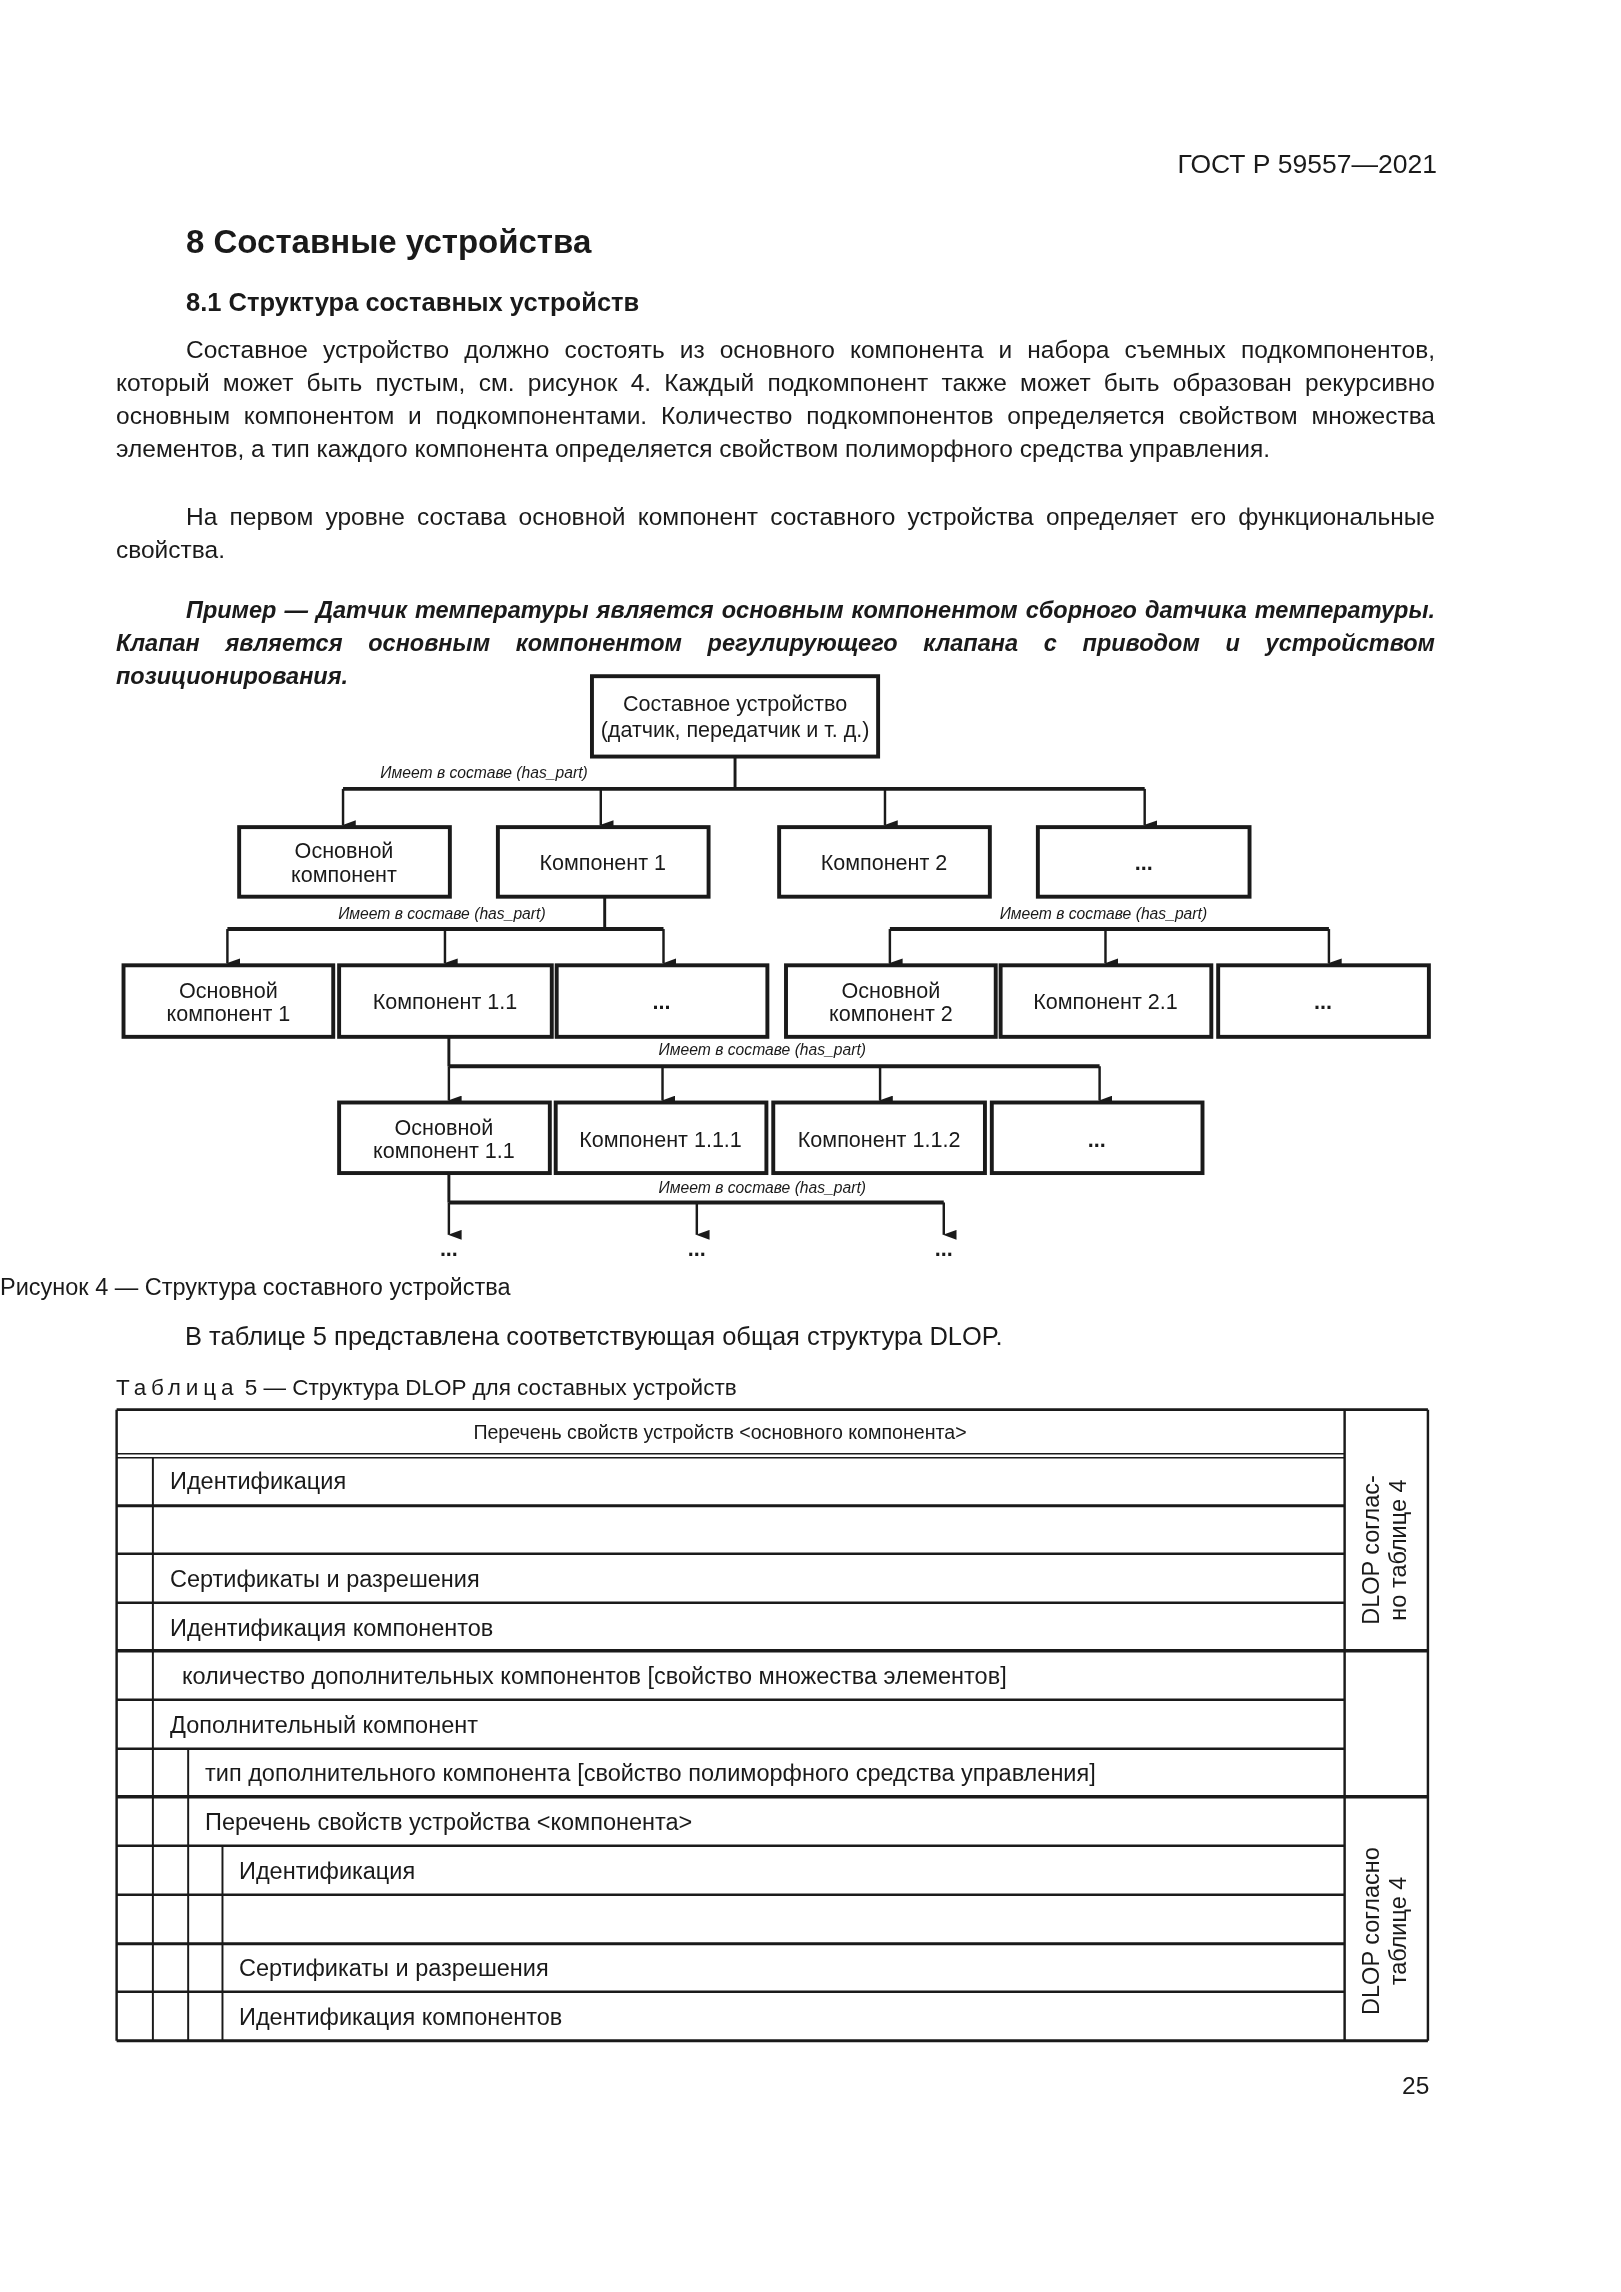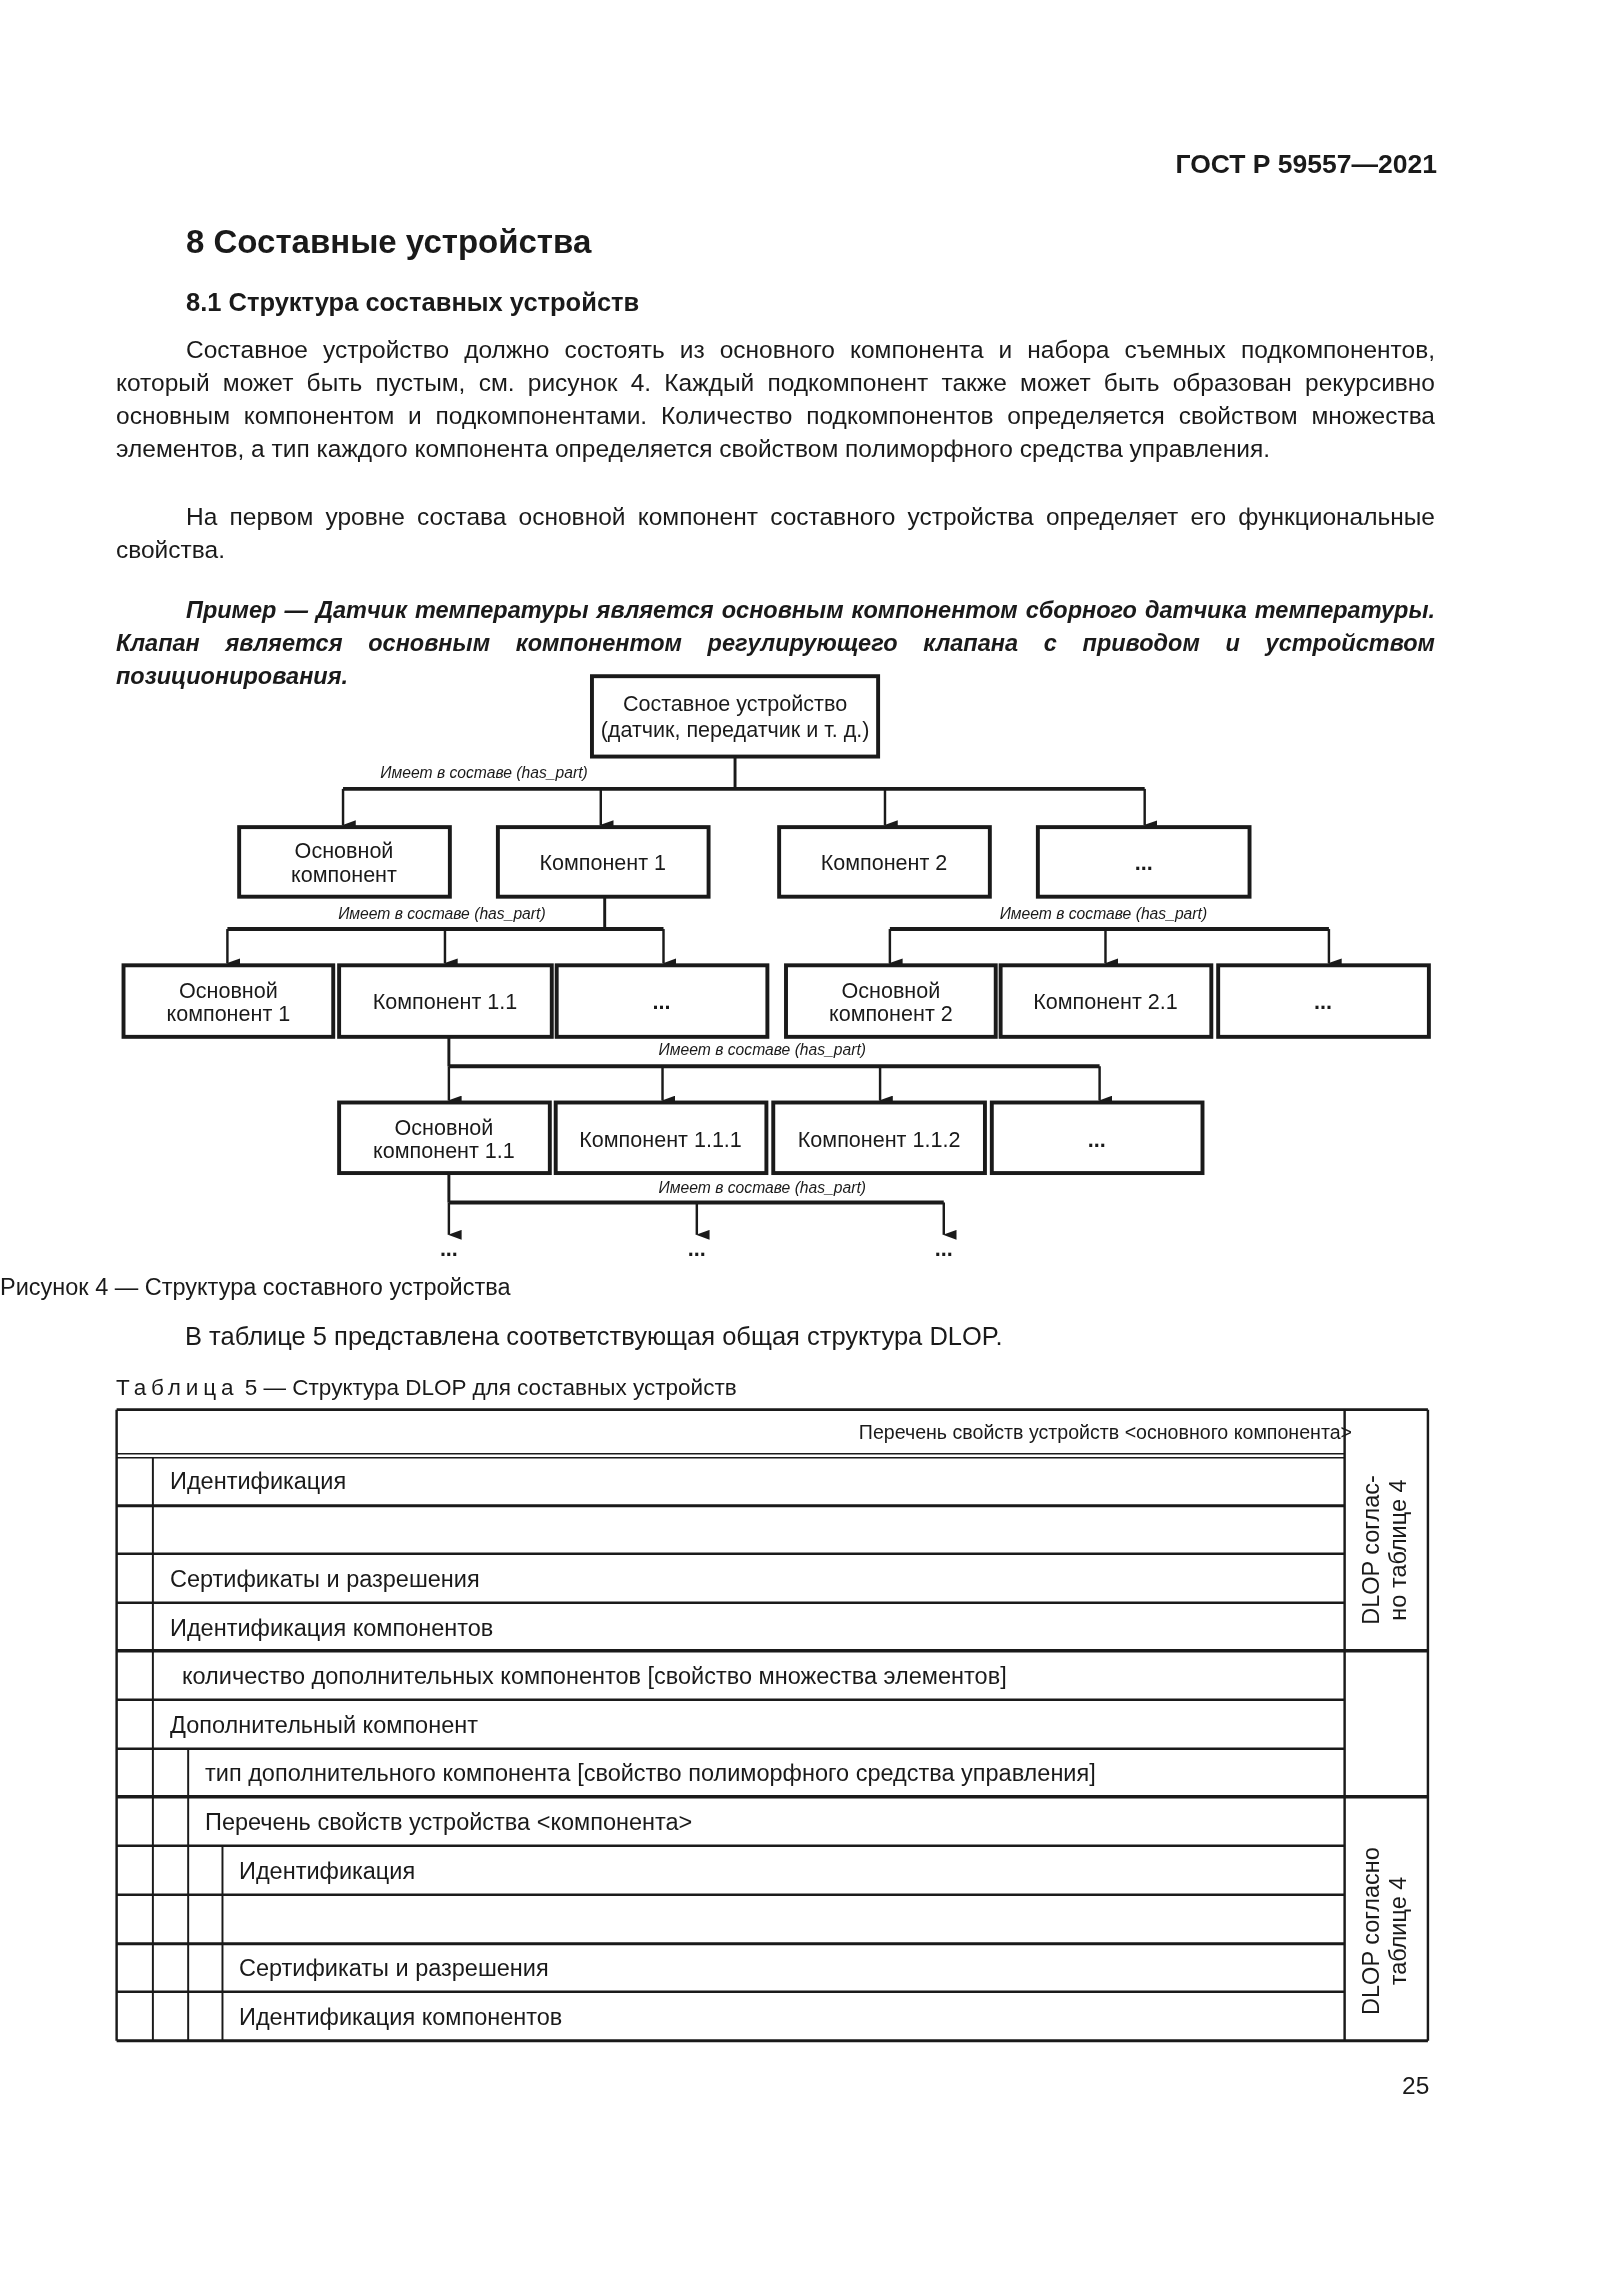--- a/index.html
+++ b/index.html
@@ -1,19 +1,19 @@
 <!DOCTYPE html>
 <html><head>
 <meta charset="utf-8">
 <style>
   html, body { margin:0; padding:0; background:#fff; }
   body { width:1621px; height:2293px; position:relative; overflow:hidden;
          font-family:"Liberation Sans", "DejaVu Sans", sans-serif; color:#1a1a1a; }
   .abs { position:absolute; }
-  .hdr { right:184px; top:149px; font-size:26.5px; font-weight:bold; }
+  .hdr { right:184px; top:149px; font-size:26.5px; font-weight:normal; }
   .h1 { left:186px; top:223px; font-size:33px; font-weight:bold; }
   .h2 { left:186px; top:288px; font-size:25.5px; font-weight:bold; }
   .para { left:116px; width:1319px; font-size:24.5px; line-height:33px; text-align:justify; text-indent:70px; }
   .p1 { top:333px; }
   .p2 { top:500px; }
   .p3 { top:567px; font-style:italic; font-weight:bold; font-size:23.5px;margin-top:27px; }
   svg.diagram { position:absolute; left:0; top:0; }
   .box-text { font-family:"Liberation Sans", sans-serif; font-size:22px; fill:#1a1a1a; }
   .lbl { font-family:"Liberation Sans", sans-serif; font-size:16px; font-style:italic; fill:#1a1a1a; }
   .caption { left:0; width:1621px; text-align:left; top:1274px; font-size:23.5px; }
@@ -154,21 +154,21 @@
     <line x1="119" y1="1933" x2="1372" y2="1933" stroke-width="2.5"></line>
     <line x1="119" y1="1983" x2="1372" y2="1983" stroke-width="3"></line>
     <line x1="119" y1="2032" x2="1372" y2="2032" stroke-width="2.5"></line>
 
     <line x1="156" y1="1487" x2="156" y2="2082" stroke-width="2"></line>
     <line x1="192" y1="1784" x2="192" y2="2082" stroke-width="2"></line>
     <line x1="227" y1="1883" x2="227" y2="2082" stroke-width="2"></line>
   </g>
 </svg>
 
-<div class="tcell" style="left:124px; top:1413px; width:1228px; text-align:right; font-size:19.6px; line-height:39px;">Перечень свойств устройств &lt;основного компонента&gt;</div>
+<div class="tcell" style="left:106px; top:1413px; width:1228px; text-align:center; font-size:19.6px; line-height:39px;">Перечень свойств устройств &lt;основного компонента&gt;</div>
 <div class="tcell" style="left:170px; top:1457px;">Идентификация</div>
 <div class="tcell" style="left:170px; top:1506px;"></div>
 <div class="tcell" style="left:170px; top:1555px;">Сертификаты и разрешения</div>
 <div class="tcell" style="left:170px; top:1604px;">Идентификация компонентов</div>
 <div class="tcell" style="left:182px; top:1652px;">количество дополнительных компонентов [свойство множества элементов]</div>
 <div class="tcell" style="left:170px; top:1701px;">Дополнительный компонент</div>
 <div class="tcell" style="left:205px; top:1749px;">тип дополнительного компонента [свойство полиморфного средства управления]</div>
 <div class="tcell" style="left:205px; top:1798px;">Перечень свойств устройства &lt;компонента&gt;</div>
 <div class="tcell" style="left:239px; top:1847px;">Идентификация</div>
 <div class="tcell" style="left:239px; top:1895px;"></div>

